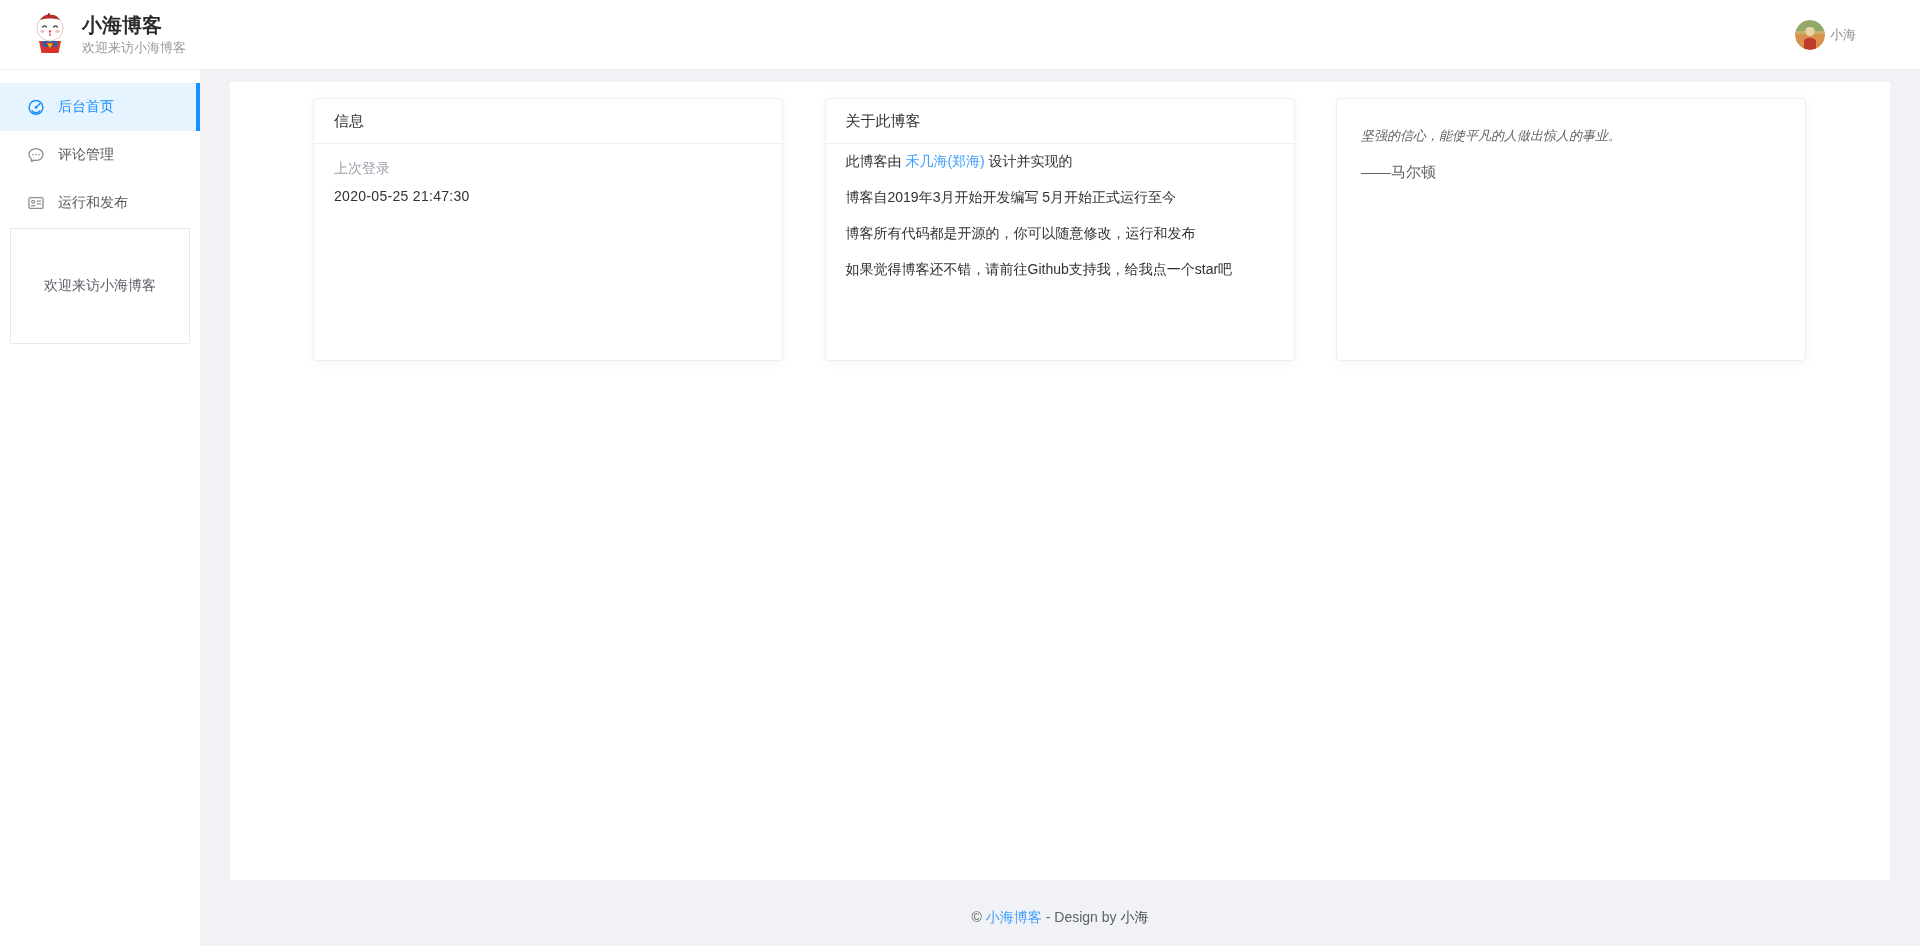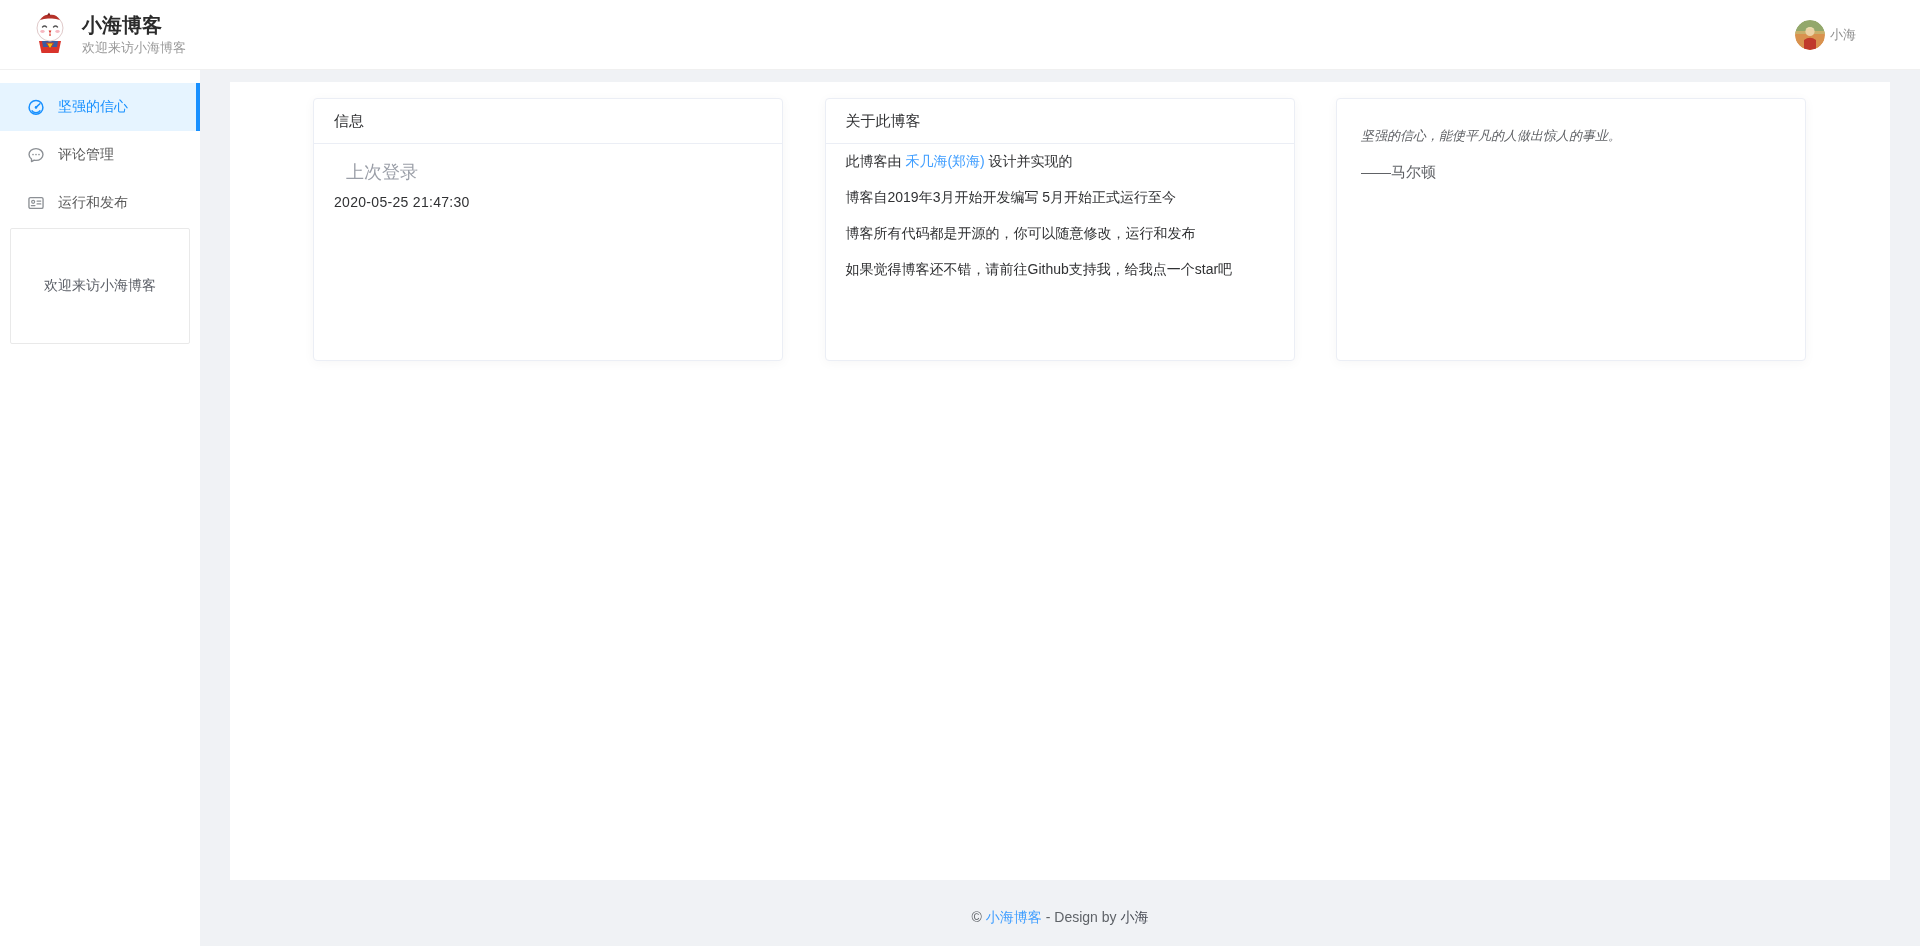--- a/index.html
+++ b/index.html
@@ -63,21 +63,21 @@
     border:1px solid var(--border); border-radius:4px;
     box-shadow:0 2px 12px 0 rgba(0,0,0,0.04);
     overflow:hidden;
   }
   .card-header{
     height:45px; display:flex; align-items:center; padding:0 20px;
     border-bottom:1px solid var(--border);
     font-size:15px; font-weight:500; color:var(--text-primary);
   }
   .info-body{padding:10px 20px;}
-  .info-label{font-size:18px; color:#9b9fa8; margin-top:6px;margin-left:12px;}
+  .info-label{font-size:14px; color:#9b9fa8; margin-top:6px;}
   .info-value{font-size:14px; color:var(--text-primary); margin-top:10px; letter-spacing:0.3px;}
   .about-body{padding:7px 20px 20px 20px;}
   .about-body p{margin:0 0 16px 0; font-size:14px; line-height:20px; color:var(--text-primary);}
   a.link{color:var(--link); text-decoration:none; cursor:pointer;}
   .p-sep{color:#d8dce5; margin:0 12px;}
   .quote-body{padding:26px 24px 24px 24px;}
   .quote-text{font-size:13px; font-style:italic; color:#606266; line-height:22px;}
   .quote-author{margin-top:16px; font-size:15px; color:#606266;}
   
   .footer{
@@ -145,21 +145,21 @@
   <div class="menu">
     <div class="menu-item active">
       <span class="mi-icon">
         <svg width="18" height="18" viewBox="0 0 24 24">
           <circle cx="12" cy="12.5" r="9.2" fill="none" stroke="currentColor" stroke-width="2"></circle>
           <path d="M12 12.5 L17.2 7.6" stroke="currentColor" stroke-width="2" stroke-linecap="round"></path>
           <circle cx="12" cy="12.5" r="1.7" fill="currentColor"></circle>
           <path d="M6.2 16.5 A7 7 0 0 0 17.8 16.5" fill="none" stroke="currentColor" stroke-width="2"></path>
         </svg>
       </span>
-      <span>坚强的信心</span>
+      <span>后台首页</span>
     </div>
     <div class="menu-item">
       <span class="mi-icon">
         <svg width="18" height="18" viewBox="0 0 24 24">
           <path d="M12 3.5c-5.2 0-9.3 3.5-9.3 7.9 0 2.4 1.3 4.5 3.3 6v3.4l3.6-1.9c.8.2 1.6.3 2.4.3 5.2 0 9.3-3.5 9.3-7.8S17.2 3.5 12 3.5z" fill="none" stroke="currentColor" stroke-width="1.8" stroke-linejoin="round"></path>
           <circle cx="8" cy="11.4" r="1.1" fill="currentColor"></circle>
           <circle cx="12" cy="11.4" r="1.1" fill="currentColor"></circle>
           <circle cx="16" cy="11.4" r="1.1" fill="currentColor"></circle>
         </svg>
       </span>

